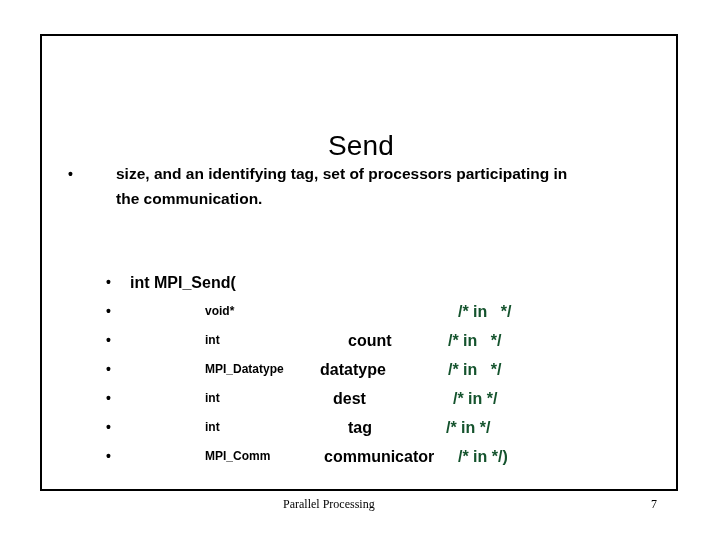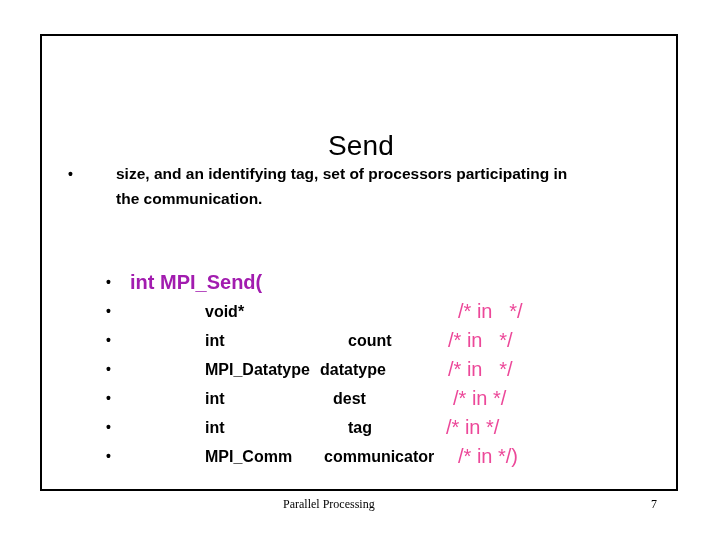--- a/index.html
+++ b/index.html
@@ -90,51 +90,51 @@
     top: 0;
     font-size: 14px;
     font-weight: bold;
     line-height: 29px;
     color: #000000;
   }
   .code-head {
     position: absolute;
     left: 62px;
     top: 0;
-    font-size: 20px;
-    font-weight: bold;
-    line-height: 29px;
-    color: #a21caf;
+    font-size: 16px;
+    font-weight: bold;
+    line-height: 29px;
+    color: #000000;
     white-space: pre;
   }
   .code-type {
     position: absolute;
     top: 0;
+    font-size: 12px;
+    font-weight: bold;
+    line-height: 29px;
+    color: #000000;
+    white-space: pre;
+  }
+  .code-param {
+    position: absolute;
+    top: 0;
     font-size: 16px;
     font-weight: bold;
     line-height: 29px;
     color: #000000;
     white-space: pre;
   }
-  .code-param {
+  .code-comment {
     position: absolute;
     top: 0;
     font-size: 16px;
     font-weight: bold;
     line-height: 29px;
-    color: #000000;
-    white-space: pre;
-  }
-  .code-comment {
-    position: absolute;
-    top: 0;
-    font-size: 20px;
-    font-weight: normal;
-    line-height: 29px;
-    color: #ec4899;
+    color: #14532d;
     white-space: pre;
   }
   #footer-note {
     position: absolute;
     left: 250px;
     top: 497px;
     font-family: "Liberation Serif", serif;
     font-size: 12px;
     font-weight: normal;
     color: #000000;

